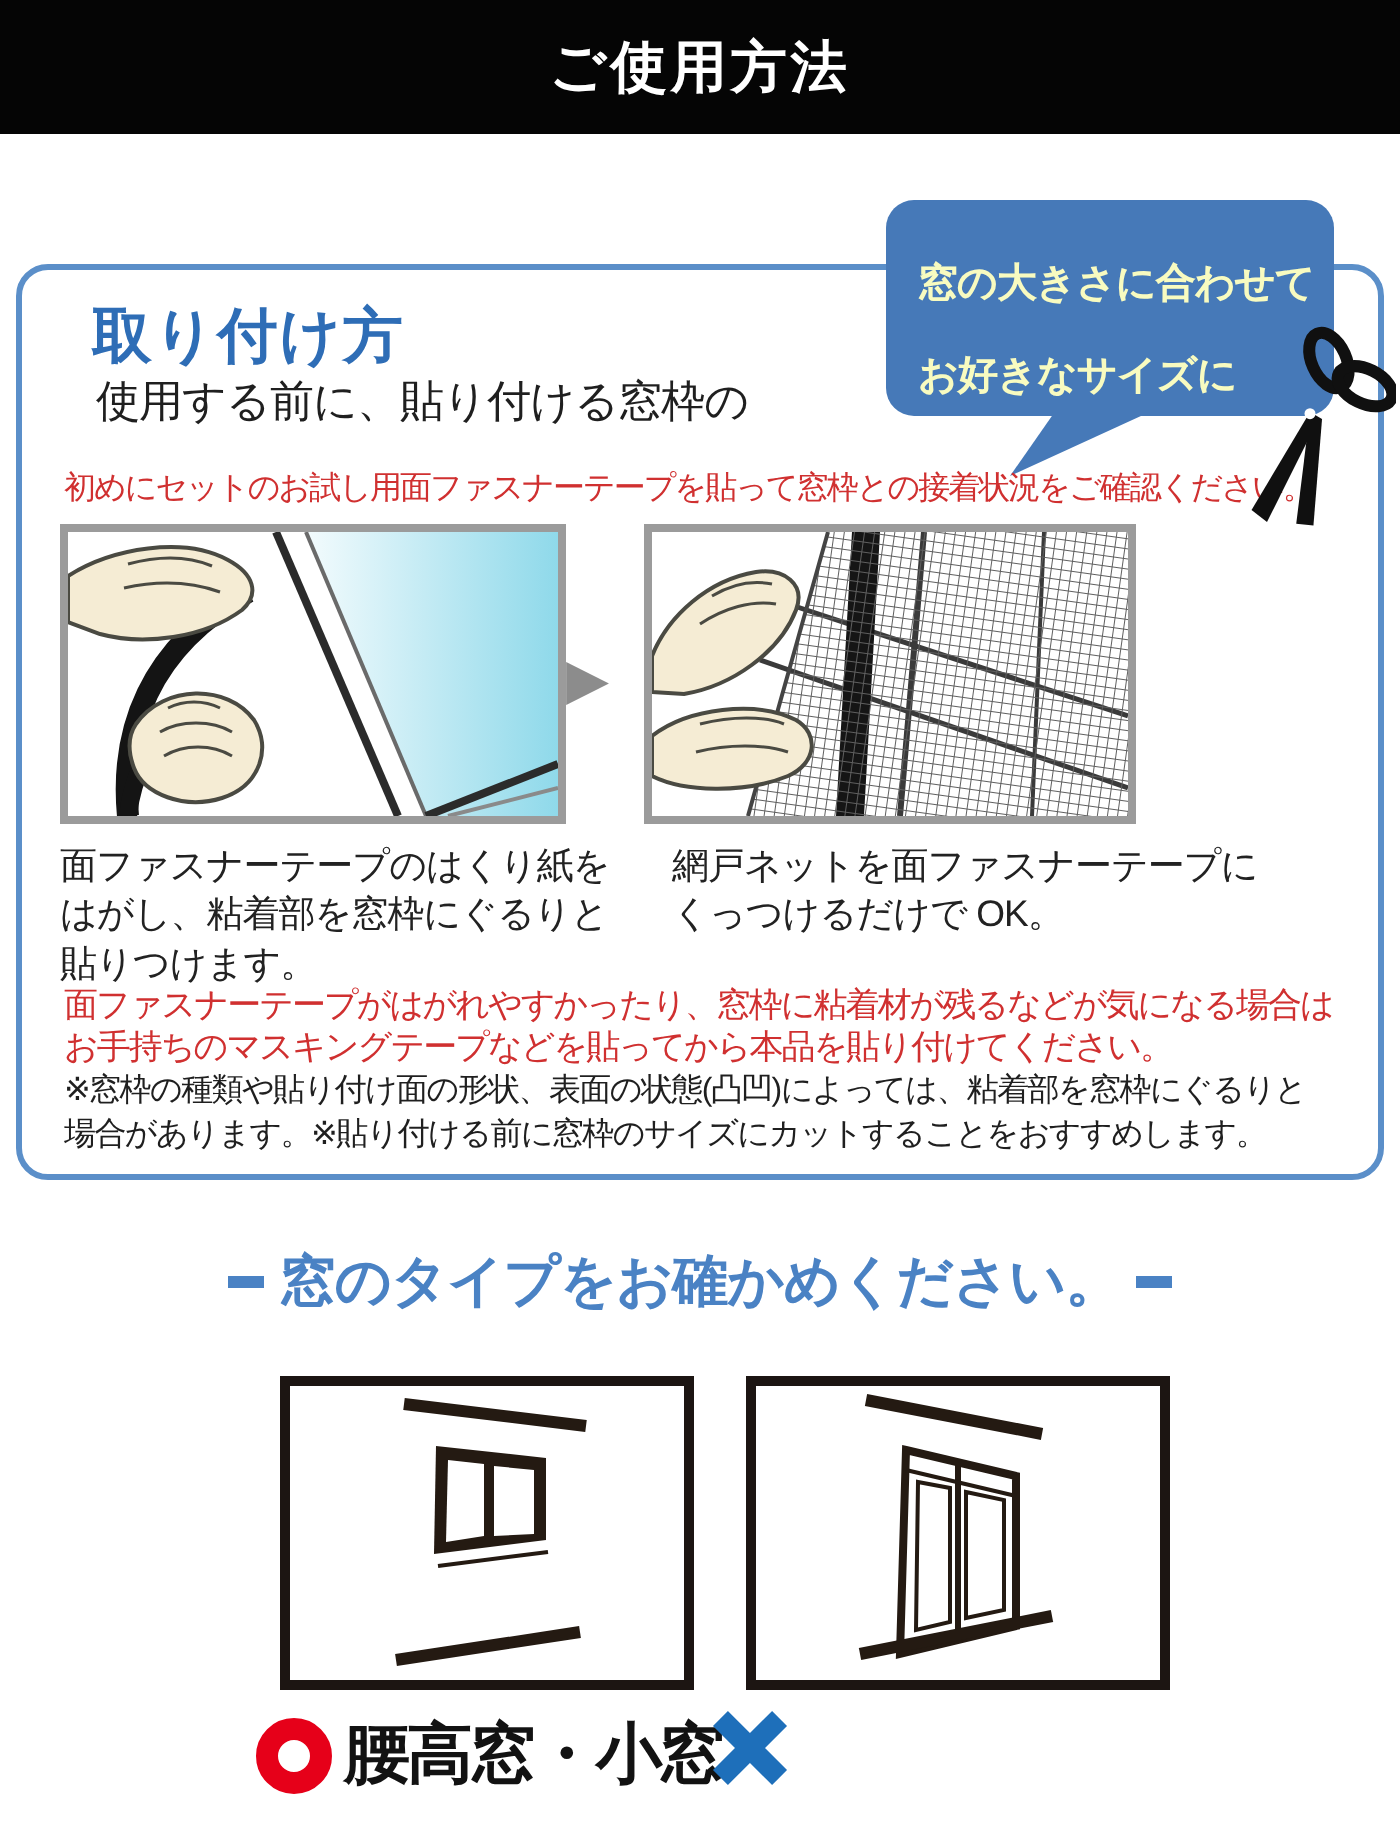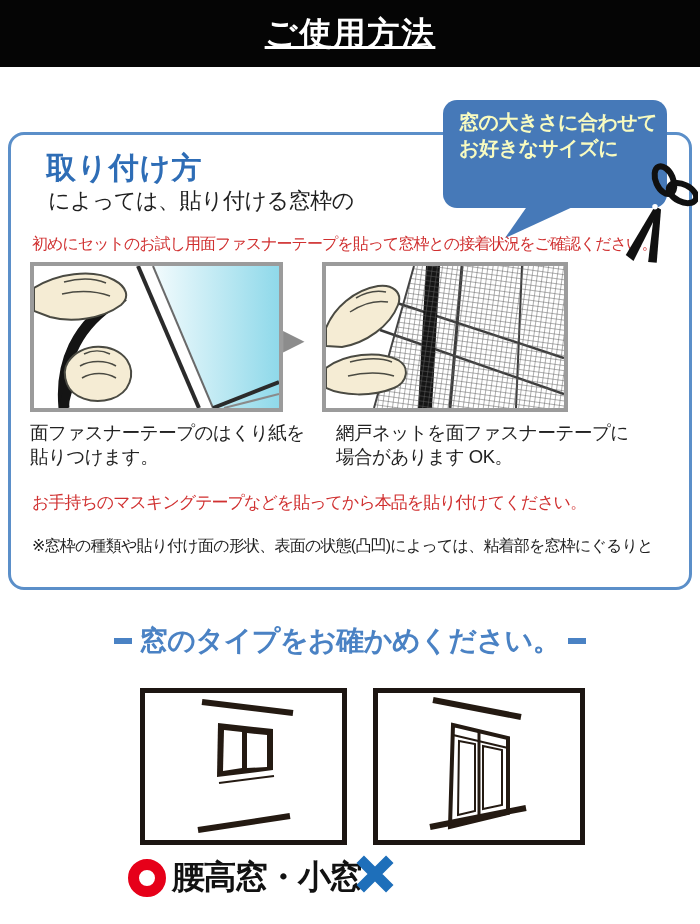--- a/index.html
+++ b/index.html
@@ -4,32 +4,32 @@
 <style>
   html,body{margin:0;padding:0;}
   body{
     width:700px;height:924px;position:relative;background:#ffffff;
     font-family:"Liberation Sans","DejaVu Sans",sans-serif;overflow:hidden;
     -webkit-font-smoothing:antialiased;
   }
   
   .banner{position:absolute;left:0;top:0;width:700px;height:67px;background:#050505;
     display:flex;align-items:center;justify-content:center;}
-  .banner span{color:#ffffff;font-size:32px;font-weight:bold;letter-spacing:2px;text-decoration:underline;}
+  .banner span{color:#ffffff;font-size:28px;font-weight:bold;letter-spacing:2px;}
 
   
   .install-box{position:absolute;left:8px;top:132px;width:678px;height:452px;
     border:3px solid #5b8fc9;border-radius:16px;background:#fff;z-index:1;}
 
   
   .callout{position:absolute;left:443px;top:100px;width:224px;height:108px;
     background:#4679b8;border-radius:14px;z-index:3;box-sizing:border-box;
     padding:9px 10px 8px 16px;}
   .callout div{color:#f8fbc0;font-weight:bold;font-size:20px;line-height:1.32;
-    letter-spacing:-0.5px;white-space:nowrap;}
+    letter-spacing:-0.5px;white-space:nowrap;margin-top:20px;}
   .callout-tail{position:absolute;left:505px;top:205px;width:72px;height:33px;
     background:#4679b8;clip-path:polygon(32% 0,100% 0,0 100%);z-index:2;}
 
   .scissors{position:absolute;left:612px;top:143px;width:86px;height:126px;z-index:4;}
 
   
   .install-heading{position:absolute;left:46px;top:148px;font-size:30px;font-weight:bold;
     color:#2e6db6;z-index:2;letter-spacing:1px;}
   .intro{position:absolute;left:48px;top:188px;z-index:2;color:#1f1f1f;font-size:22px;
     line-height:1.18;letter-spacing:-0.5px;white-space:nowrap;}
@@ -93,21 +93,21 @@
     <polygon points="50,65 16,122 25,129 54,71" fill="#101010"></polygon>
     <polygon points="50,65 42,130 52,131 57,69" fill="#101010"></polygon>
     <ellipse cx="61" cy="35" rx="10" ry="17" fill="none" stroke="#101010" stroke-width="7" transform="rotate(-24 61 35)"></ellipse>
     <ellipse cx="82" cy="50" rx="10" ry="17" fill="none" stroke="#101010" stroke-width="7" transform="rotate(-64 82 50)"></ellipse>
     <circle cx="50" cy="66" r="3.2" fill="#ffffff"></circle>
   </g>
 </svg>
 
 <div class="install-heading">取り付け方</div>
 <div class="intro">
-  <div>によっては、貼り付ける窓枠の</div>
+  <div>使用する前に、貼り付ける窓枠の</div>
 </div>
 <div class="red-note">初めにセットのお試し用面ファスナーテープを貼って窓枠との接着状況をご確認ください。</div>
 
 <svg class="step1-img" viewBox="0 0 245 142">
   <defs>
     <linearGradient id="glass" x1="0" y1="0" x2="1" y2="0">
       <stop offset="0" stop-color="#f3fbfd"></stop>
         <stop offset="1" stop-color="#8fd9ea"></stop>
     </linearGradient>
   </defs>
@@ -151,32 +151,35 @@
     <path d="M 30,32 C 40,26 50,24 60,26 M 24,46 C 36,38 50,34 62,36" fill="none" stroke="#4a4a42" stroke-width="1.5"></path>
   </g>
   <g>
     <path d="M 0,102 C 18,88 52,84 72,94 C 84,101 82,116 68,122 C 46,131 16,130 0,122 Z" fill="#f5ecd4" stroke="#4a4a42" stroke-width="2"></path>
     <path d="M 24,96 C 40,92 56,92 66,96 M 22,110 C 38,106 56,106 68,110" fill="none" stroke="#4a4a42" stroke-width="1.5"></path>
   </g>
 </svg>
 
 <div class="caption caption1">
   <div>面ファスナーテープのはくり紙を</div>
+  <div>はがし、粘着部を窓枠にぐるりと</div>
   <div>貼りつけます。</div>
 </div>
 <div class="caption caption2">
   <div>網戸ネットを面ファスナーテープに</div>
-  <div>場合があります OK。</div>
+  <div>くっつけるだけで OK。</div>
 </div>
 
 <div class="warning">
+  <div>面ファスナーテープがはがれやすかったり、窓枠に粘着材が残るなどが気になる場合は</div>
   <div>お手持ちのマスキングテープなどを貼ってから本品を貼り付けてください。</div>
 </div>
 <div class="notes">
   <div>※窓枠の種類や貼り付け面の形状、表面の状態(凸凹)によっては、粘着部を窓枠にぐるりと</div>
+  <div>場合があります。※貼り付ける前に窓枠のサイズにカットすることをおすすめします。</div>
 </div>
 
 <div class="wt-heading">
   <div class="bracket left"></div>
   <div class="txt">窓のタイプをお確かめください。</div>
   <div class="bracket right"></div>
 </div>
 
 <svg class="diagram diagram1" viewBox="0 0 197 147">
   <line x1="57" y1="9" x2="148" y2="20" stroke="#241a12" stroke-width="6"></line>

